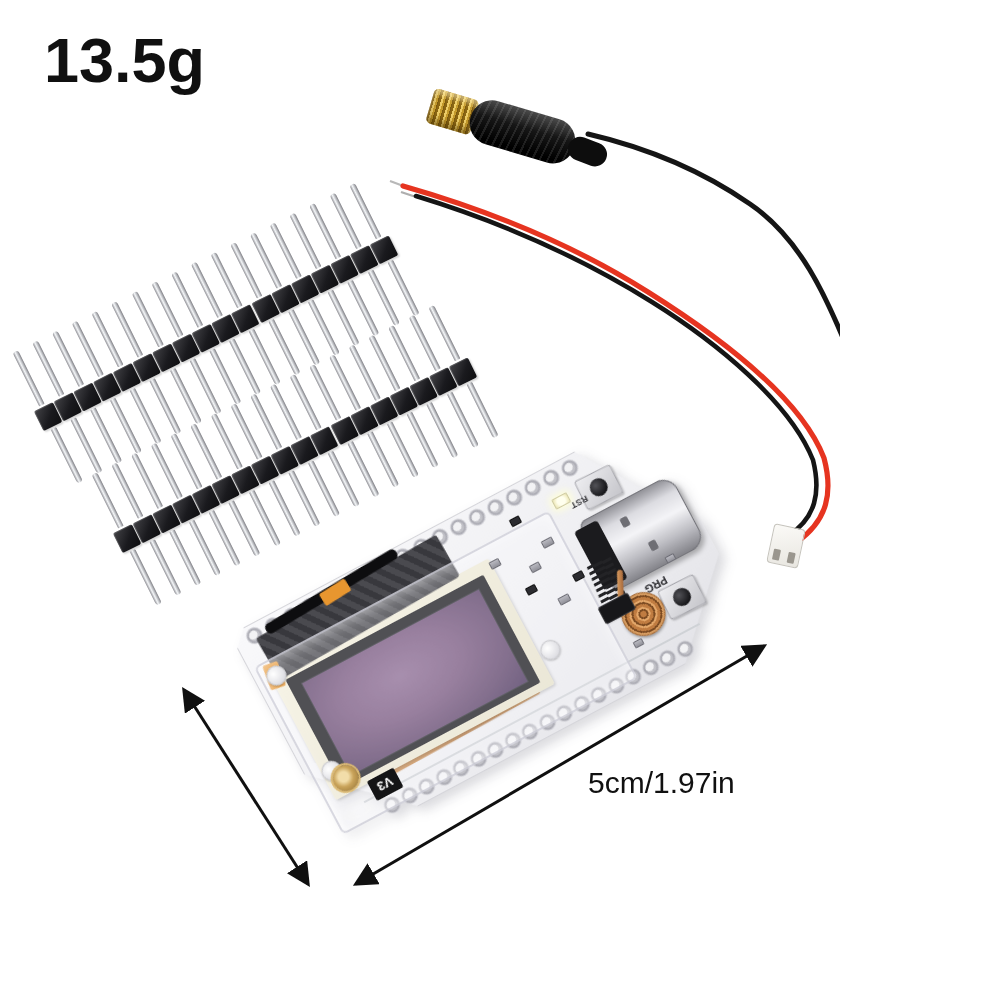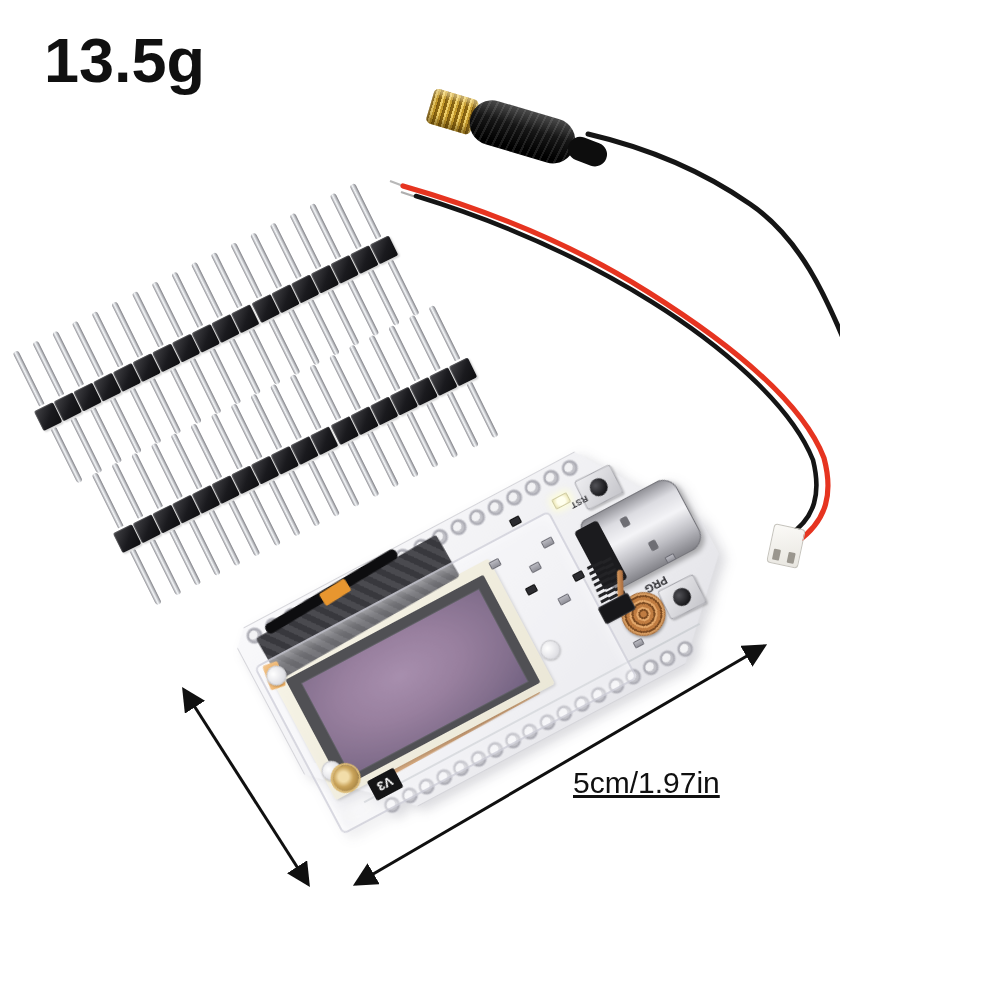--- a/index.html
+++ b/index.html
@@ -4,21 +4,21 @@
 <style>
   html,body{margin:0;padding:0;background:#fff;}
   .canvas{position:relative;width:840px;height:1000px;background:#ffffff;overflow:hidden;
           font-family:"Liberation Sans",sans-serif;}
 
   
   .weight-label{position:absolute;left:44px;top:24px;font-size:63px;font-weight:bold;
                 color:var(--annotation_black);letter-spacing:0;z-index:6;}
   .dim-label{position:absolute;font-size:30px;color:var(--annotation_black);z-index:6;}
   .dim-width-label{left:88px;top:786px;}
-  .dim-length-label{left:573px;top:766px;text-decoration:underline;}
+  .dim-length-label{left:588px;top:766px;}
   svg.overlay{position:absolute;left:0;top:0;z-index:1;}
 
   .wire-red{stroke:var(--wire_red);}
   .wire-black{stroke:var(--cable_black);}
   .ant-cable{stroke:var(--cable_black);}
   .dim-line{stroke:var(--annotation_black);}
 
   
   .antenna{position:absolute;left:430px;top:82px;width:182px;height:48px;
            transform:rotate(16.5deg);transform-origin:left center;z-index:2;}

